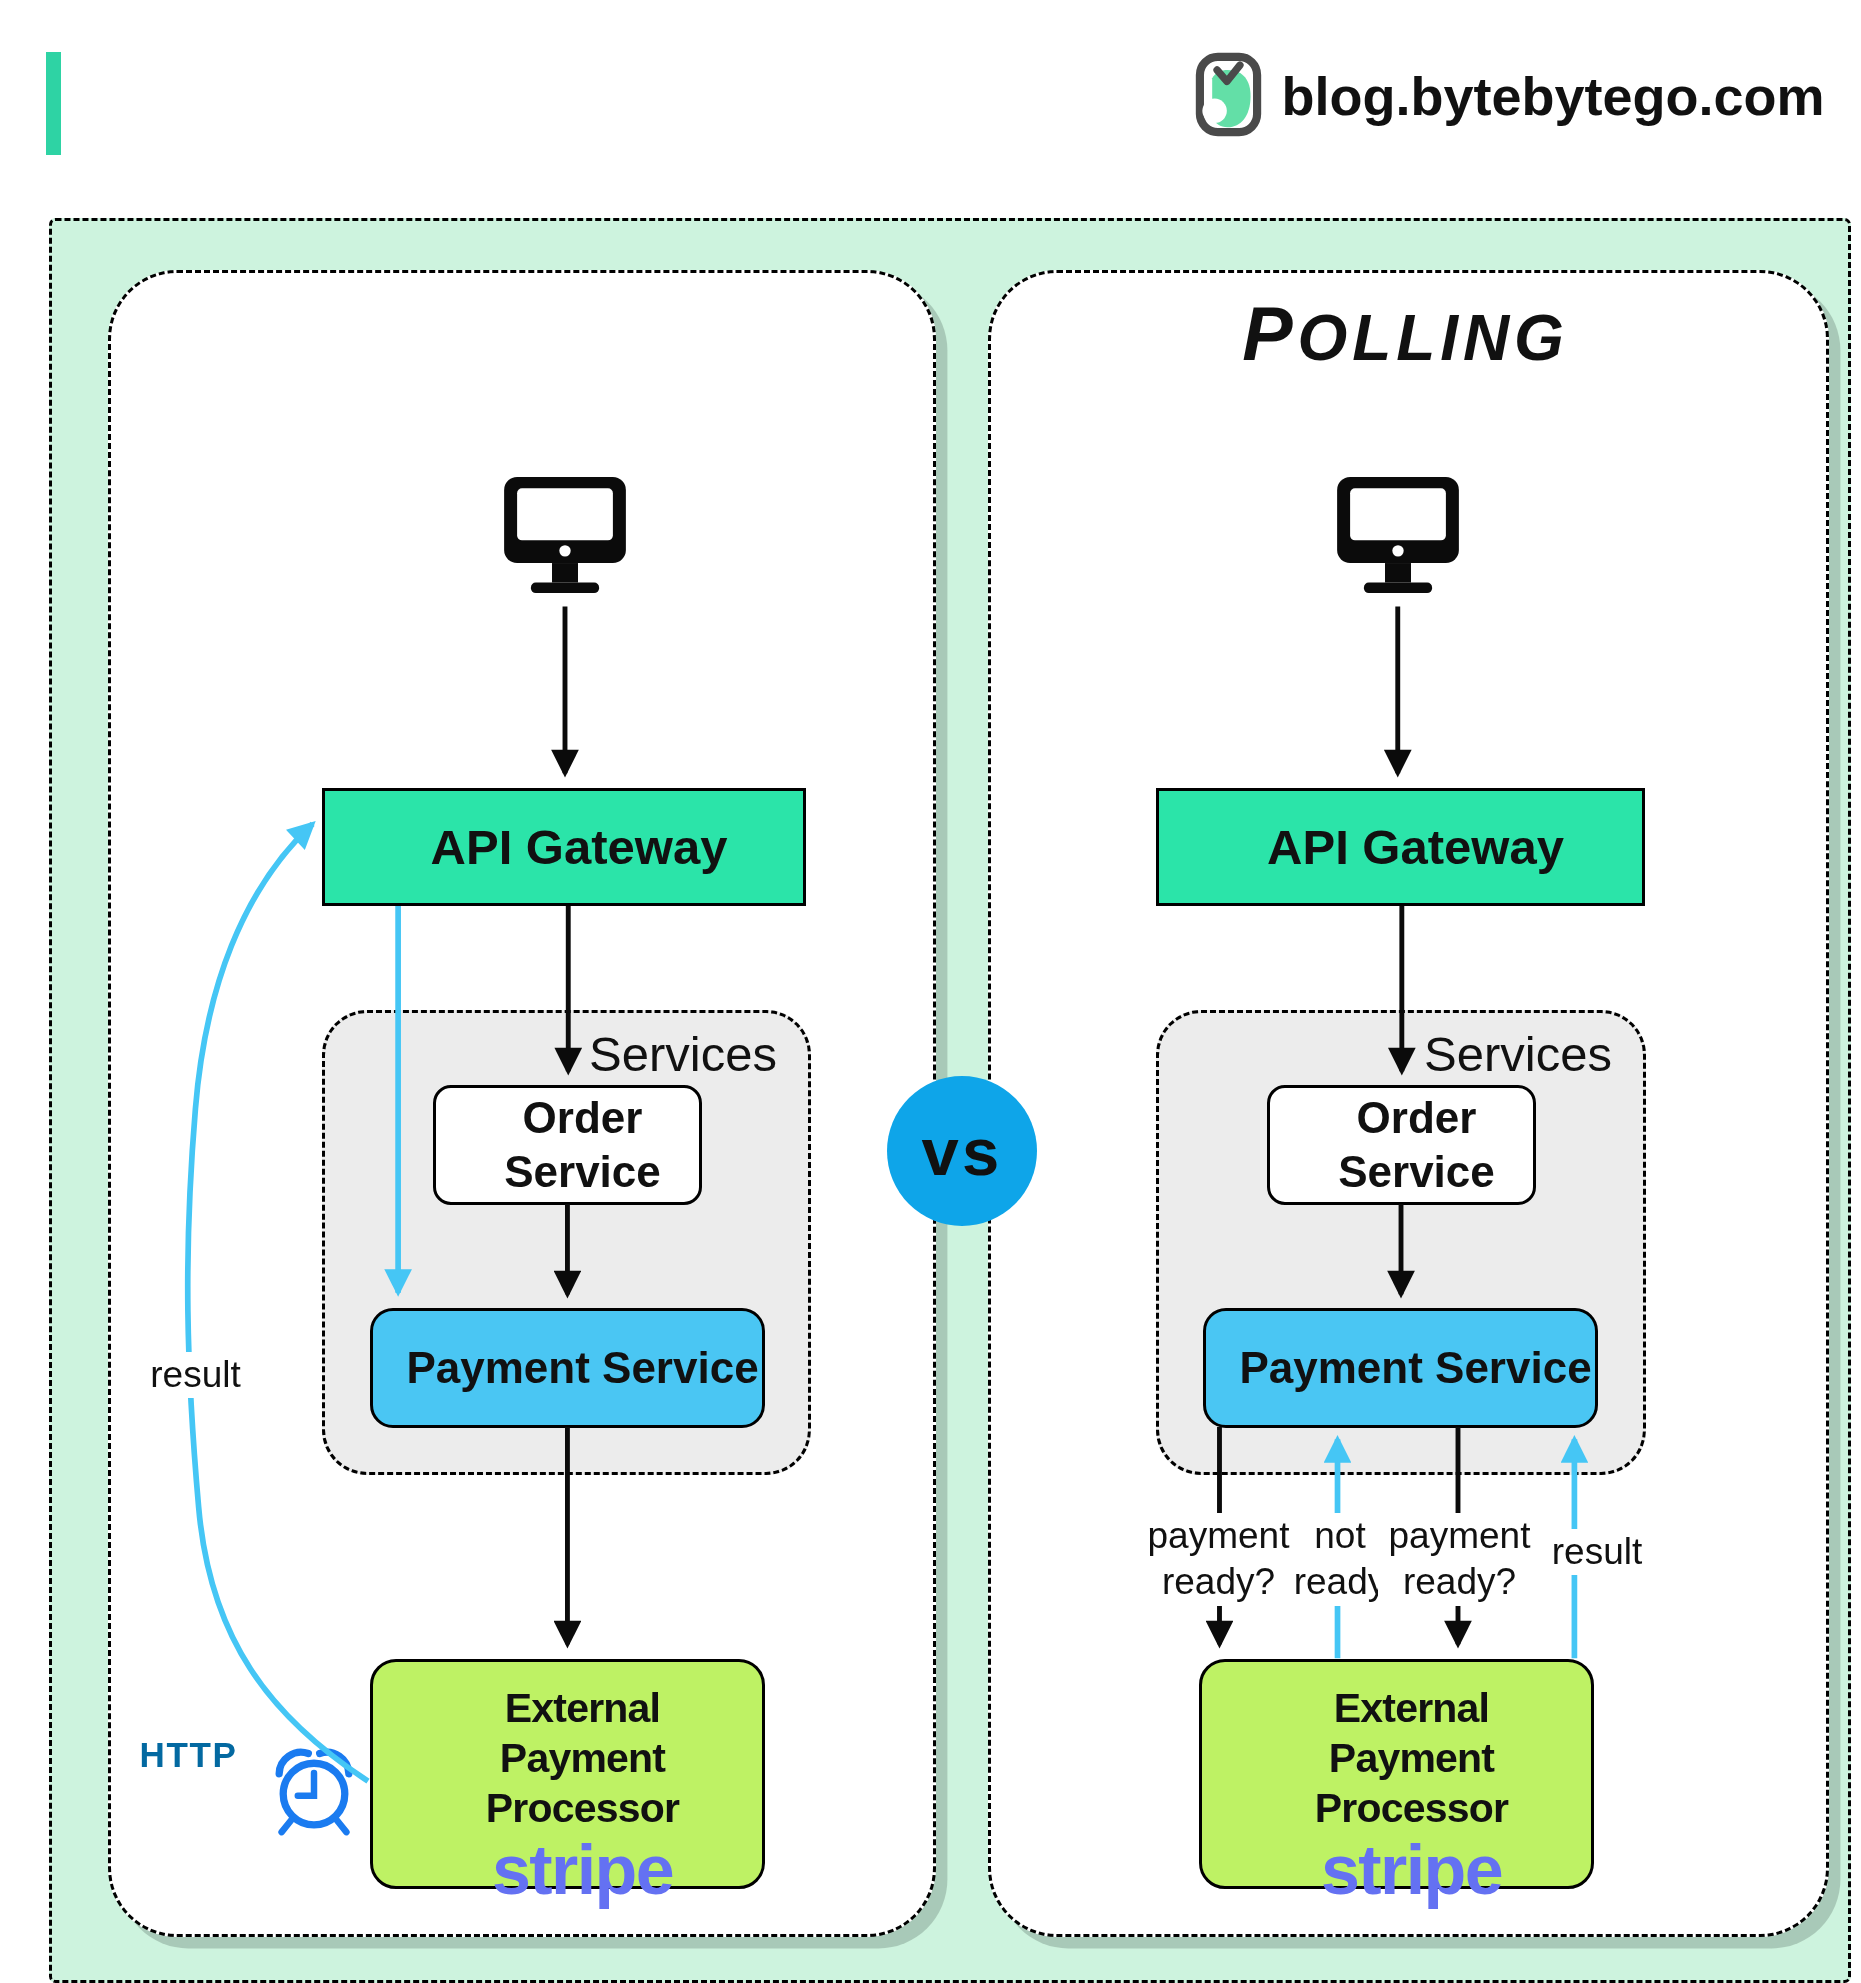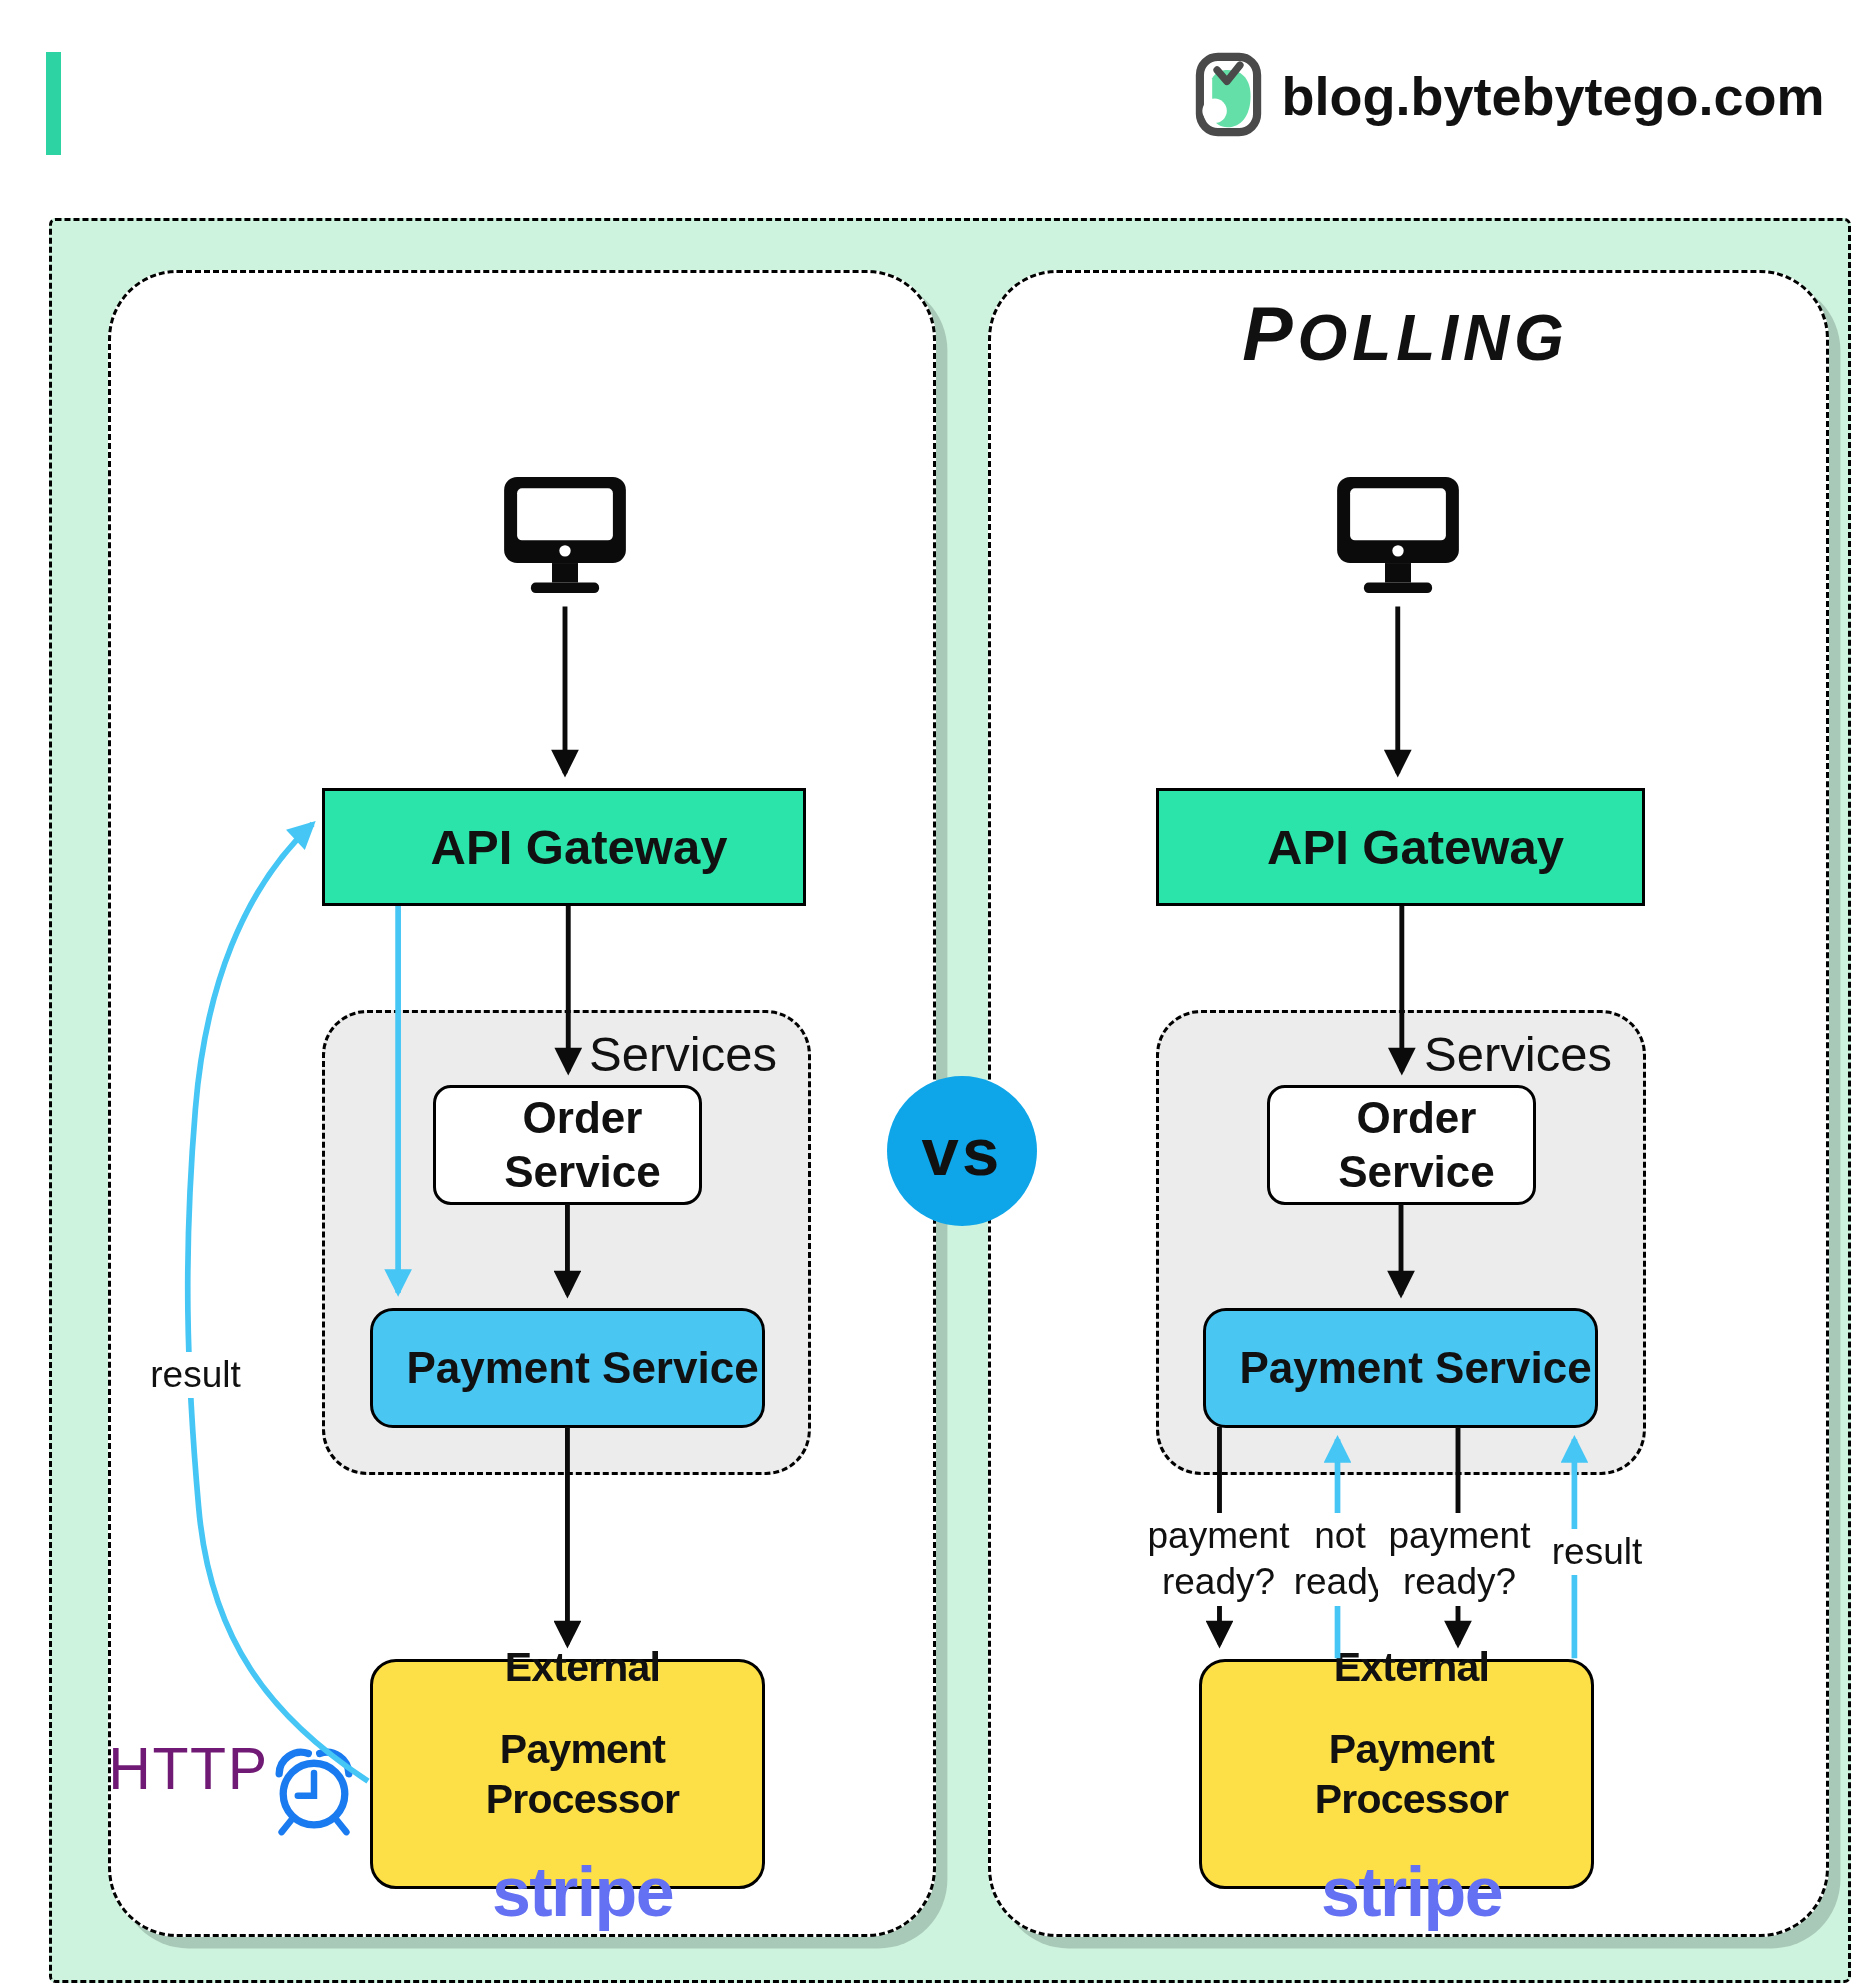--- a/index.html
+++ b/index.html
@@ -38,32 +38,32 @@
   .services.r{left:1156px;width:490px;}
   .services-label{position:absolute;right:31px;top:13px;font-size:49px;font-weight:400;}
   .order{top:1085px;height:120px;background:#fff;border:3.3px solid #000;border-radius:18px;
          font-size:44px;font-weight:700;line-height:1.22;}
   .order.l{left:433px;width:269px;}
   .order.r{left:1267px;width:269px;}
   .payment{top:1308px;height:120px;background:#4AC6F3;border:3.3px solid #000;border-radius:23px;
            font-size:44px;font-weight:700;}
   .payment.l{left:370px;width:395px;}
   .payment.r{left:1203px;width:395px;}
-  .external{top:1659px;height:230px;background:#fde047;border:3.3px solid #000;border-radius:26px;
-            flex-direction:column;justify-content:center;padding-top:21px;gap:32px;}
+  .external{top:1659px;height:230px;background:#bef264;border:3.3px solid #000;border-radius:26px;
+            flex-direction:column;justify-content:flex-start;padding-top:21px;}
   .external.l{left:370px;width:395px;}
   .external.r{left:1199px;width:395px;}
   .external .line{font-size:41px;font-weight:700;letter-spacing:-0.8px;line-height:1.22;}
   .stripe-word{font-size:70px;font-weight:700;color:#6471F2;letter-spacing:-1.6px;margin-top:1.6px;line-height:1.0;}
 
   
   .lbl{position:absolute;font-size:37px;line-height:1.25;text-align:center;z-index:5;}
   .lbl.whitebg{background:#ffffff;}
   .lbl-result-l{left:114px;top:1352px;width:163px;background:#ffffff;}
-  .lbl-http{left:103px;top:1733px;width:171px;font-size:59px;font-weight:400;color:#701a75;letter-spacing:1.6px;}
+  .lbl-http{left:103px;top:1733px;width:171px;font-size:35px;font-weight:700;color:#0369a1;letter-spacing:1.6px;}
   .callback{position:absolute;left:246px;top:1534px;width:668px;text-align:center;font-size:34px;line-height:1.5;
             color:#F4625B;background:#ffffff;z-index:5;}
   .lbl-a1{left:1137px;top:1513px;width:163px;}
   .lbl-a2{left:1291px;top:1513px;width:98px;}
   .lbl-a3{left:1378px;top:1513px;width:163px;}
   .lbl-a4{left:1536px;top:1529px;width:122px;}
 
   
   .vs{position:absolute;left:887px;top:1076px;width:150px;height:150px;border-radius:50%;
       background:#0ea5e9;display:flex;align-items:center;justify-content:center;

